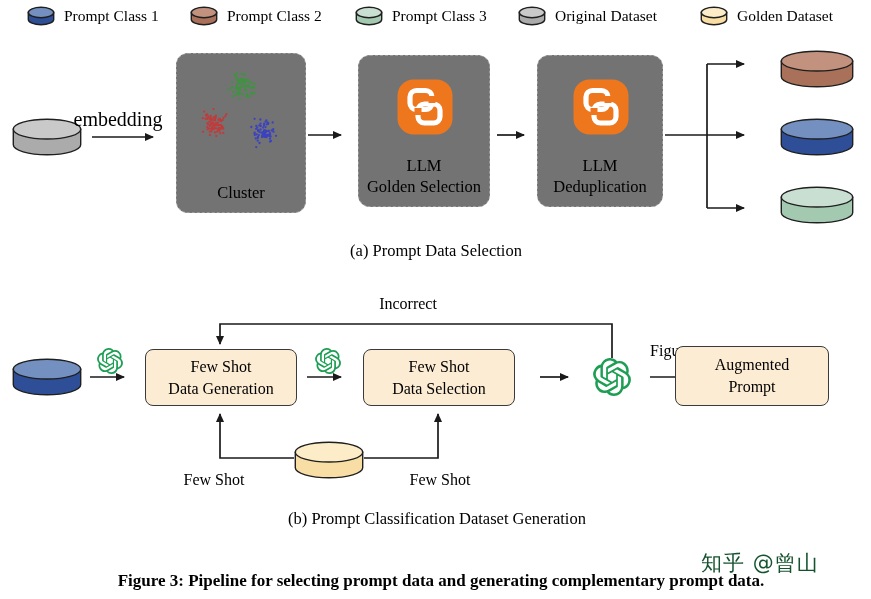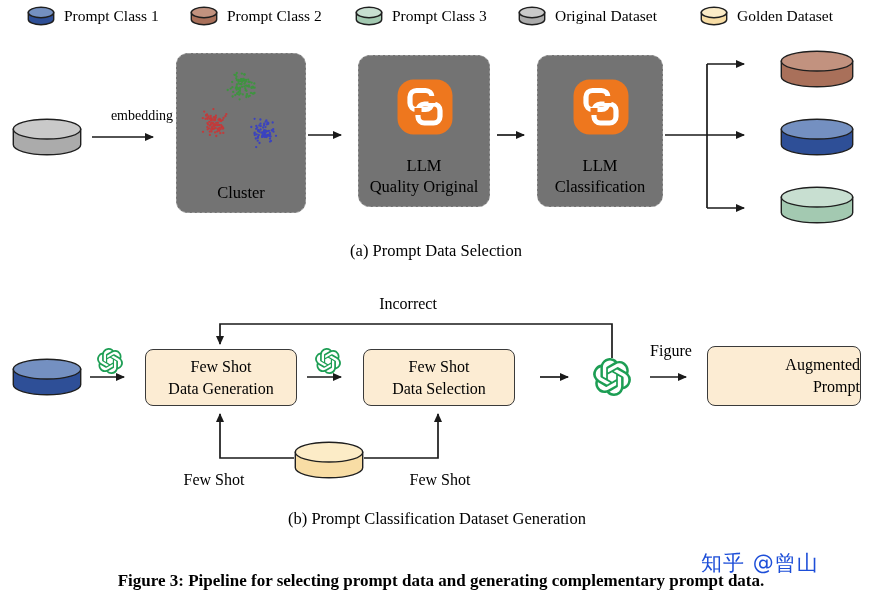--- a/index.html
+++ b/index.html
@@ -17,21 +17,21 @@
   .box-label{position:absolute;left:0;right:0;bottom:9px;text-align:center;font-size:16.5px;line-height:1.28;}
   
   .tan-box{position:absolute;background:#fcecd3;border:1.4px solid #3a3a3a;border-radius:8px;
            display:flex;flex-direction:column;align-items:center;justify-content:center;
            font-size:16px;line-height:1.35;box-sizing:border-box;text-align:center;}
   .lbl{position:absolute;text-align:center;font-size:16px;}
   .caption{position:absolute;text-align:center;font-size:16.5px;}
   .figure-caption{position:absolute;top:571px;left:46px;width:790px;text-align:center;
                   font-weight:bold;font-size:17px;}
   .watermark{position:absolute;left:701px;top:549px;font-family:"DejaVu Sans",sans-serif;
-             font-size:21px;color:#1d4ed8;letter-spacing:1px;}
+             font-size:21px;color:#14532d;letter-spacing:1px;}
   .connectors{position:absolute;left:0;top:0;pointer-events:none;}
   .icon{position:absolute;}
 </style>
 </head>
 <body>
 
 <div class="stage">
 
   <div>
     <div class="legend-item" style="left:27px">
@@ -89,21 +89,21 @@
         <path d="M707,90 H744" marker-end="url(#arrA)"></path>
         <path d="M707,163 H744" marker-end="url(#arrA)"></path>
       </g>
     </svg>
 
     <span class="cyl cyl-lg abs" style="left:12px;top:73px"><svg width="70" height="38" viewBox="0 0 70 38">
           <path d="M1.3 11.180000000000001 L1.3 26.819999999999997 A33.7 9.88 0 0 0 68.7 26.819999999999997 L68.7 11.180000000000001 Z" fill="#ababab" stroke="#1f1f1f" stroke-width="1.4"></path>
           <ellipse cx="35" cy="11.180000000000001" rx="33.7" ry="9.88" fill="#c9c9c9" stroke="#1f1f1f" stroke-width="1.4"></ellipse>
         </svg></span>
 
-    <div class="lbl" style="left:96px;top:63px;width:92px;font-size:14px;">embedding</div>
+    <div class="lbl" style="left:72px;top:63px;width:92px;font-size:20px;">embedding</div>
 
     <div class="dashed-box" style="left:176px;top:8px;width:130px;height:160px;">
       <svg width="120" height="102" style="position:absolute;left:5px;top:5px;">
           <circle cx="54.6" cy="27.5" r="1.15" fill="#3f9440"></circle>
           <circle cx="57.1" cy="21.7" r="1.15" fill="#3f9440"></circle>
           <circle cx="59.8" cy="22.4" r="1.15" fill="#3f9440"></circle>
           <circle cx="60.3" cy="22.5" r="1.15" fill="#3f9440"></circle>
           <circle cx="53.9" cy="29.0" r="1.15" fill="#3f9440"></circle>
           <circle cx="64.3" cy="38.1" r="1.15" fill="#3f9440"></circle>
           <circle cx="54.5" cy="17.6" r="1.15" fill="#3f9440"></circle>
@@ -368,39 +368,39 @@
           <g fill="none" stroke="#fff" stroke-width="5.2" stroke-linejoin="round">
             <rect x="14" y="12.5" width="22" height="19" rx="6.5"></rect>
             <rect x="22" y="26" width="22" height="19" rx="6.5"></rect>
           </g>
           <rect x="32.5" y="18" width="7" height="7" fill="#ee771e"></rect>
           <rect x="18.5" y="30" width="7" height="7" fill="#ee771e"></rect>
         </svg>
       </span>
       <div class="box-label">
         <div>LLM</div>
-        <div>Quality Original</div>
+        <div>Golden Selection</div>
       </div>
     </div>
 
     <div class="dashed-box" style="left:537px;top:10px;width:126px;height:152px;">
       <span class="icon" style="left:34px;top:22px;">
         <svg width="58" height="58" viewBox="0 0 58 58">
           <rect x="1.5" y="1.5" width="55" height="55" rx="16" fill="#ee771e"></rect>
           <g fill="none" stroke="#fff" stroke-width="5.2" stroke-linejoin="round">
             <rect x="14" y="12.5" width="22" height="19" rx="6.5"></rect>
             <rect x="22" y="26" width="22" height="19" rx="6.5"></rect>
           </g>
           <rect x="32.5" y="18" width="7" height="7" fill="#ee771e"></rect>
           <rect x="18.5" y="30" width="7" height="7" fill="#ee771e"></rect>
         </svg>
       </span>
       <div class="box-label">
         <div>LLM</div>
-        <div>Classification</div>
+        <div>Deduplication</div>
       </div>
     </div>
 
     <span class="cyl cyl-out abs" style="left:780px;top:5px"><svg width="74" height="38" viewBox="0 0 74 38">
           <path d="M1.3 11.180000000000001 L1.3 26.819999999999997 A35.7 9.88 0 0 0 72.7 26.819999999999997 L72.7 11.180000000000001 Z" fill="#a9705a" stroke="#1f1f1f" stroke-width="1.4"></path>
           <ellipse cx="37" cy="11.180000000000001" rx="35.7" ry="9.88" fill="#c2927f" stroke="#1f1f1f" stroke-width="1.4"></ellipse>
         </svg></span>
     <span class="cyl cyl-out abs" style="left:780px;top:73px"><svg width="74" height="38" viewBox="0 0 74 38">
           <path d="M1.3 11.180000000000001 L1.3 26.819999999999997 A35.7 9.88 0 0 0 72.7 26.819999999999997 L72.7 11.180000000000001 Z" fill="#2e4f97" stroke="#1f1f1f" stroke-width="1.4"></path>
           <ellipse cx="37" cy="11.180000000000001" rx="35.7" ry="9.88" fill="#7490c1" stroke="#1f1f1f" stroke-width="1.4"></ellipse>
@@ -462,21 +462,21 @@
     </div>
 
     <span class="icon" style="left:593px;top:68px;">
       <svg width="38" height="38" viewBox="0 0 24 24" fill="#1d9e54">
           <path d="M22.2819 9.8211a5.9847 5.9847 0 0 0-.5157-4.9108 6.0462 6.0462 0 0 0-6.5098-2.9A6.0651 6.0651 0 0 0 4.9807 4.1818a5.9847 5.9847 0 0 0-3.9977 2.9 6.0462 6.0462 0 0 0 .7427 7.0966 5.98 5.98 0 0 0 .511 4.9107 6.051 6.051 0 0 0 6.5146 2.9001A5.9847 5.9847 0 0 0 13.2599 24a6.0557 6.0557 0 0 0 5.7718-4.2058 5.9894 5.9894 0 0 0 3.9977-2.9001 6.0557 6.0557 0 0 0-.7475-7.073zm-9.022 12.6081a4.4755 4.4755 0 0 1-2.8764-1.0408l.1419-.0804 4.7783-2.7582a.7948.7948 0 0 0 .3927-.6813v-6.7369l2.02 1.1686a.071.071 0 0 1 .038.052v5.5826a4.504 4.504 0 0 1-4.4945 4.4944zm-9.6607-4.1254a4.4708 4.4708 0 0 1-.5346-3.0137l.142.0852 4.783 2.7582a.7712.7712 0 0 0 .7806 0l5.8428-3.3685v2.3324a.0804.0804 0 0 1-.0332.0615L9.74 19.9502a4.4992 4.4992 0 0 1-6.1408-1.6464zM2.3408 7.8956a4.485 4.485 0 0 1 2.3655-1.9728V11.6a.7664.7664 0 0 0 .3879.6765l5.8144 3.3543-2.0201 1.1685a.0757.0757 0 0 1-.071 0l-4.8303-2.7865A4.504 4.504 0 0 1 2.3408 7.8956zm16.5963 3.8558L13.1038 8.364 15.1192 7.2a.0757.0757 0 0 1 .071 0l4.8303 2.7913a4.4944 4.4944 0 0 1-.6765 8.1042v-5.6772a.79.79 0 0 0-.407-.667zm2.0107-3.0231l-.142-.0852-4.7735-2.7818a.7759.7759 0 0 0-.7854 0L9.409 9.2297V6.8974a.0662.0662 0 0 1 .0284-.0615l4.8303-2.7866a4.4992 4.4992 0 0 1 6.6802 4.66zM8.3065 12.863l-2.02-1.1638a.0804.0804 0 0 1-.038-.0567V6.0742a4.4992 4.4992 0 0 1 7.3757-3.4537l-.142.0805L8.704 5.459a.7948.7948 0 0 0-.3927.6813zm1.0976-2.3654l2.602-1.4998 2.6069 1.4998v2.9994l-2.5974 1.4997-2.6067-1.4997z"></path>
         </svg>
     </span>
 
     <div class="lbl" style="left:643px;top:52px;width:56px;">Figure</div>
 
-    <div class="tan-box" style="left:707px;top:56px;width:154px;height:60px;align-items:flex-end;">
+    <div class="tan-box" style="left:675px;top:56px;width:154px;height:60px;">
       <div>Augmented</div>
       <div>Prompt</div>
     </div>
 
     <span class="cyl cyl-lg abs" style="left:294px;top:151px"><svg width="70" height="38" viewBox="0 0 70 38">
           <path d="M1.3 11.180000000000001 L1.3 26.819999999999997 A33.7 9.88 0 0 0 68.7 26.819999999999997 L68.7 11.180000000000001 Z" fill="#f8dda5" stroke="#1f1f1f" stroke-width="1.4"></path>
           <ellipse cx="35" cy="11.180000000000001" rx="33.7" ry="9.88" fill="#fcecc7" stroke="#1f1f1f" stroke-width="1.4"></ellipse>
         </svg></span>
 
     <div class="lbl" style="left:174px;top:181px;width:80px;">Few Shot</div>

